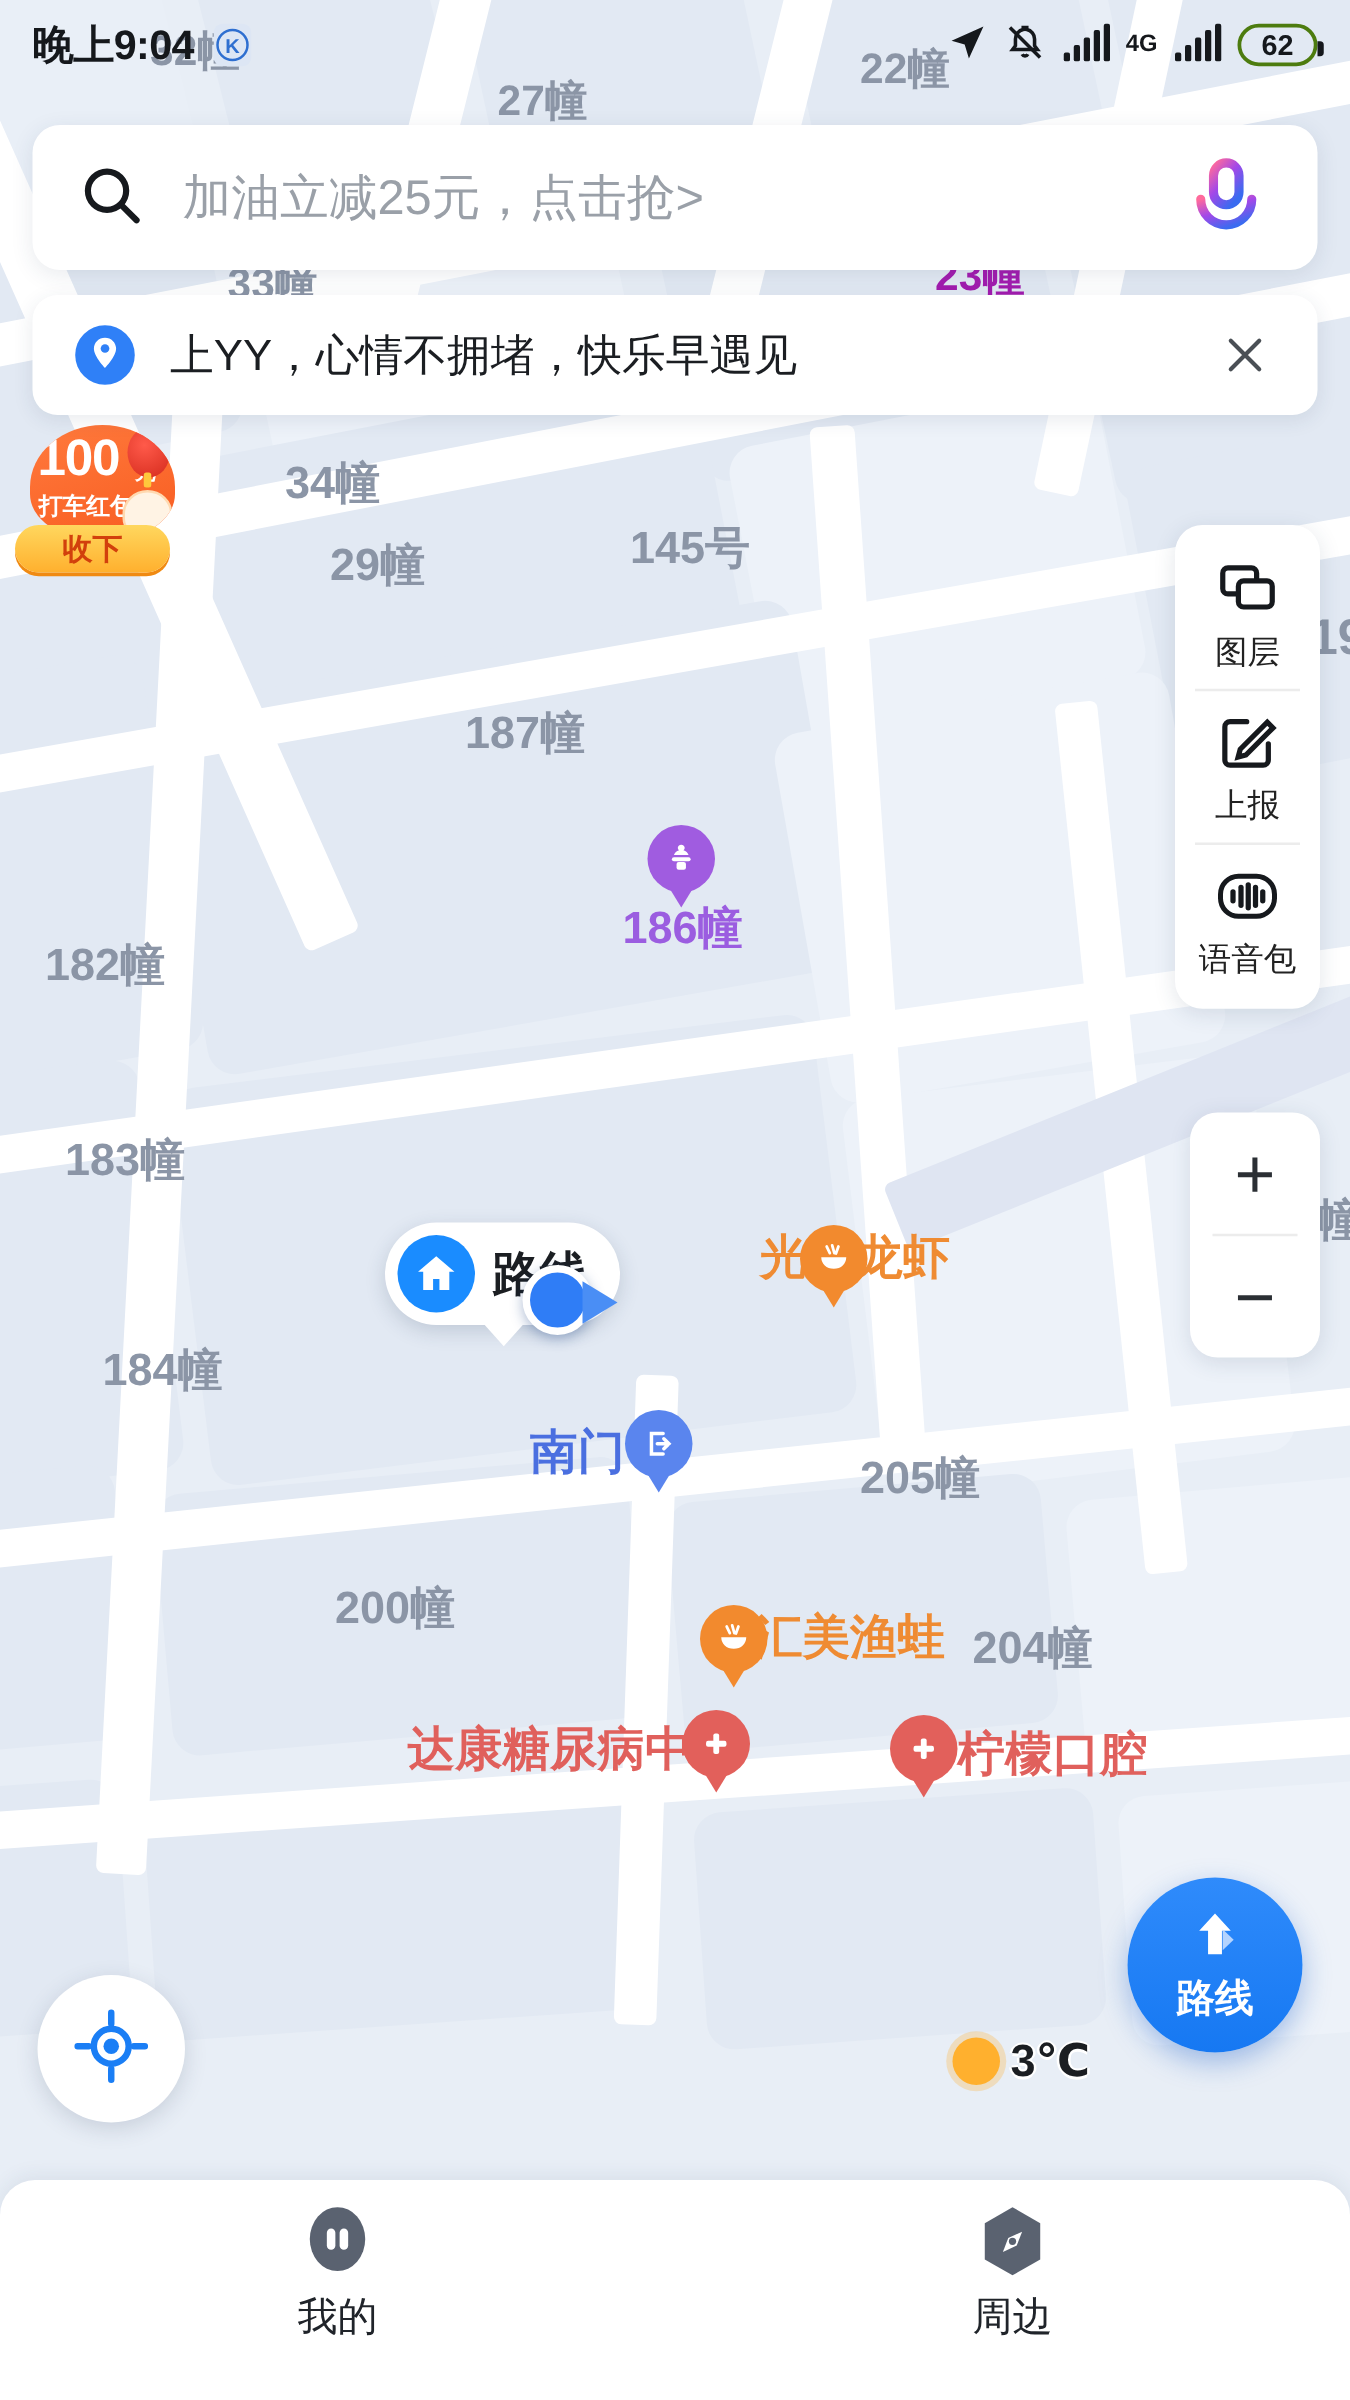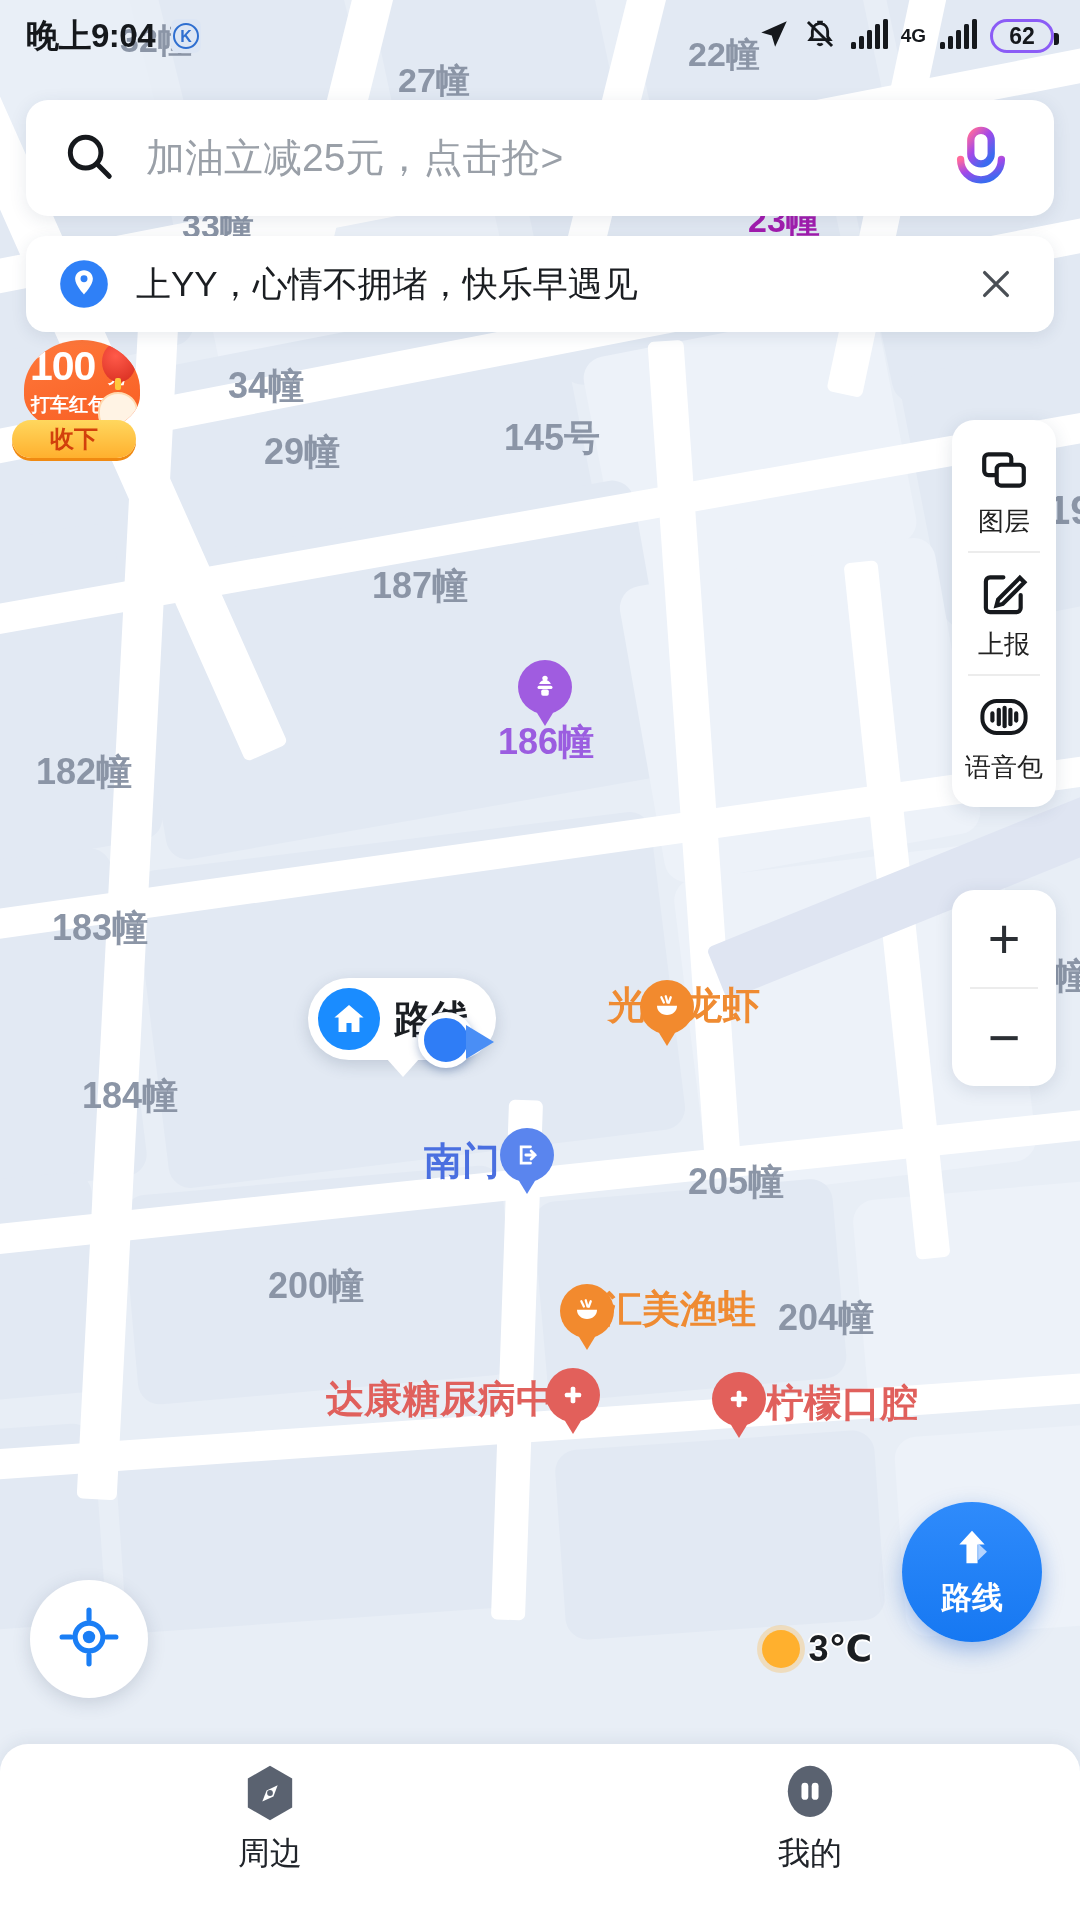--- a/index.html
+++ b/index.html
@@ -52,21 +52,21 @@
     width: 38px; height: 38px;
     display: flex; align-items: center; justify-content: center;
   }
   .sb-kicon svg { display:block; }
   .sb-right {
     margin-left: auto;
     display: flex; align-items: center; gap: 12px;
   }
   .sb-batt {
     width: 64px; height: 34px;
-    border: 3px solid #8b5cf6;
+    border: 3px solid #4d7c0f;
     border-radius: 17px;
     display: flex; align-items: center; justify-content: center;
     font-size: 23px; font-weight: 700;
     position: relative;
   }
   .sb-batt::after {
     content:""; position:absolute; right:-8px; top:11px;
     width:5px; height:12px; background:#15181c; border-radius: 0 3px 3px 0;
   }
   .sb-4g { font-size: 19px; font-weight: 700; }
@@ -176,21 +176,21 @@
     border-radius: 19px;
     display:flex; align-items:center; justify-content:center;
     font-size: 24px; font-weight: 800; color:#d2400c;
     box-shadow: 0 3px 0 #f08a12;
   }
 
   
   .toolpanel {
     position: absolute;
     right: 24px; top: 420px;
-    width: 104px;
+    width: 116px;
     background: #ffffff;
     border-radius: 22px;
     box-shadow: 0 4px 18px rgba(40,60,90,0.13);
     z-index: 45;
     padding: 10px 0 14px;
   }
   .tool {
     display:flex; flex-direction:column; align-items:center;
     padding: 14px 0 8px;
   }
@@ -664,32 +664,32 @@
 
   <div class="weather">
     <span class="w-sun"></span>
     <span class="w-temp">3℃</span>
   </div>
 
   <div class="bottomnav">
     <div class="navitem">
       <span class="nav-ico">
         <svg width="54" height="58" viewBox="0 0 30 34" aria-hidden="true">
+          <ellipse cx="15" cy="16" rx="13" ry="15" fill="#5a6270"></ellipse>
+          <rect x="10" y="11" width="4" height="10" rx="2" fill="#fff"></rect>
+          <rect x="16" y="11" width="4" height="10" rx="2" fill="#fff"></rect>
+        </svg>
+      </span>
+      <span class="nav-lbl">我的</span>
+    </div>
+    <div class="navitem">
+      <span class="nav-ico">
+        <svg width="54" height="58" viewBox="0 0 30 34" aria-hidden="true">
           <path d="M15 1 28 8.5v17L15 33 2 25.5v-17z" fill="#5a6270"></path>
           <path d="M19.5 12.5 13 15.5l-2.5 6.5 6.5-3z" fill="#fff"></path>
           <circle cx="15" cy="17" r="1.7" fill="#5a6270"></circle>
         </svg>
       </span>
       <span class="nav-lbl">周边</span>
     </div>
-    <div class="navitem">
-      <span class="nav-ico">
-        <svg width="54" height="58" viewBox="0 0 30 34" aria-hidden="true">
-          <ellipse cx="15" cy="16" rx="13" ry="15" fill="#5a6270"></ellipse>
-          <rect x="10" y="11" width="4" height="10" rx="2" fill="#fff"></rect>
-          <rect x="16" y="11" width="4" height="10" rx="2" fill="#fff"></rect>
-        </svg>
-      </span>
-      <span class="nav-lbl">我的</span>
-    </div>
   </div>
 
 </div>
 
 </body></html>

